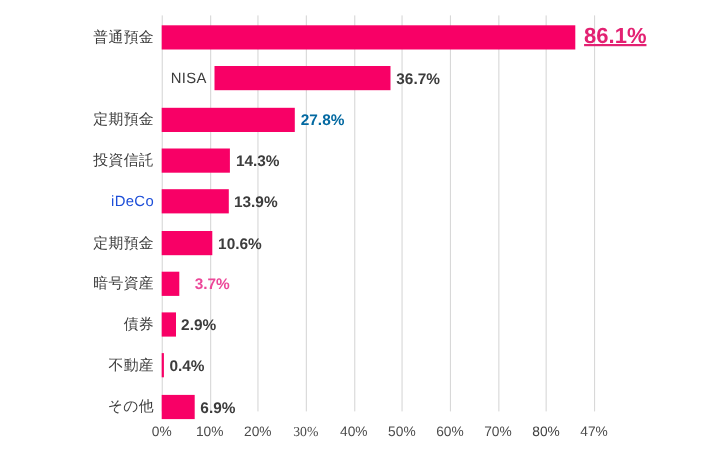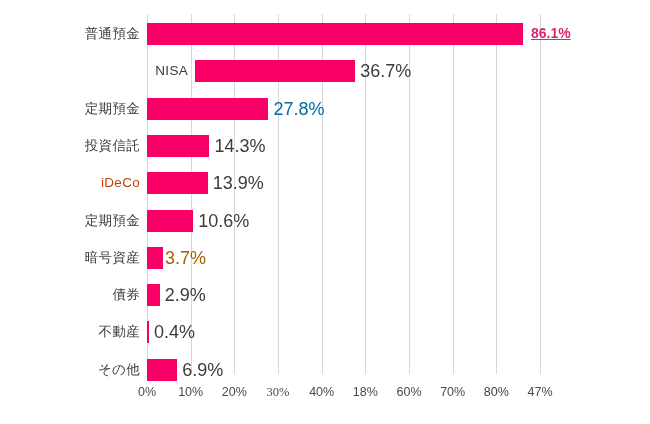--- a/index.html
+++ b/index.html
@@ -73,27 +73,28 @@
     top: 0;
     height: 22px;
     background: #f80066;
   }
 
   .val-label {
     position: absolute;
     top: 0;
     height: 22px;
     line-height: 22px;
-    font-size: 18px;
+    font-size: 14px;
     color: #3c3c3c;
     white-space: nowrap;
+    font-weight: bold;
   }
 
   .val-label.highlight {
-    font-size: 14px;
+    font-size: 20px;
     font-weight: bold;
     color: #e32172;
     text-decoration: underline;
     line-height: 22px;
     text-align: center;
   }
 
   .x-axis {
     position: absolute;
     left: 0;
@@ -149,33 +150,33 @@
         <div class="cat-label" style="color: rgb(60, 60, 60);">定期預金</div>
         <div class="bar" style="width: 121.403px; background: rgb(248, 0, 102);"></div>
         <div class="val-label" style="left: 273.403px; color: #0369a1;">27.8%</div>
       </div>
       <div class="row" style="top: 134.9px;">
         <div class="cat-label" style="color: rgb(60, 60, 60);">投資信託</div>
         <div class="bar" style="width: 62.4481px; background: rgb(248, 0, 102);"></div>
         <div class="val-label" style="left: 214.448px; color: rgb(60, 60, 60);">14.3%</div>
       </div>
       <div class="row" style="top: 172.2px;">
-        <div class="cat-label" style="color: #c2410c;">iDeCo</div>
+        <div class="cat-label" style="color: #1d4ed8;">iDeCo</div>
         <div class="bar" style="width: 60.7013px; background: rgb(248, 0, 102);"></div>
         <div class="val-label" style="left: 212.701px; color: rgb(60, 60, 60);">13.9%</div>
       </div>
       <div class="row" style="top: 209.5px;">
         <div class="cat-label" style="color: rgb(60, 60, 60);">定期預金</div>
         <div class="bar" style="width: 46.2902px; background: rgb(248, 0, 102);"></div>
         <div class="val-label" style="left: 198.29px; color: rgb(60, 60, 60);">10.6%</div>
       </div>
       <div class="row" style="top: 246.8px;">
         <div class="cat-label" style="color: rgb(60, 60, 60);">暗号資産</div>
         <div class="bar" style="width: 16.1579px; background: rgb(248, 0, 102);"></div>
-        <div class="val-label" style="left: 165px; color: #a16207;">3.7%</div>
+        <div class="val-label" style="left: 177px; color: #ec4899;">3.7%</div>
       </div>
       <div class="row" style="top: 284.1px;">
         <div class="cat-label" style="color: rgb(60, 60, 60);">債券</div>
         <div class="bar" style="width: 12.6643px; background: rgb(248, 0, 102);"></div>
         <div class="val-label" style="left: 164.664px; color: rgb(60, 60, 60);">2.9%</div>
       </div>
       <div class="row" style="top: 321.4px;">
         <div class="cat-label" style="color: rgb(60, 60, 60);">不動産</div>
         <div class="bar" style="width: 2px; background: rgb(248, 0, 102);"></div>
         <div class="val-label" style="left: 154px; color: rgb(60, 60, 60);">0.4%</div>
@@ -186,20 +187,20 @@
         <div class="val-label" style="left: 182.132px; color: rgb(60, 60, 60);">6.9%</div>
       </div>
     </div>
 
   <div class="x-axis" id="x-axis">
       <div class="tick" style="left: 147px; color: rgb(74, 74, 74);">0%</div>
       <div class="tick" style="left: 190.67px; color: rgb(74, 74, 74);">10%</div>
       <div class="tick" style="left: 234.34px; color: rgb(74, 74, 74);">20%</div>
       <div class="tick" style="left: 278.01px; color: rgb(74, 74, 74); font-family: Liberation Serif, serif;">30%</div>
       <div class="tick" style="left: 321.68px; color: rgb(74, 74, 74);">40%</div>
-      <div class="tick" style="left: 365.35px; color: rgb(74, 74, 74);">18%</div>
+      <div class="tick" style="left: 365.35px; color: rgb(74, 74, 74);">50%</div>
       <div class="tick" style="left: 409.02px; color: rgb(74, 74, 74);">60%</div>
       <div class="tick" style="left: 452.69px; color: rgb(74, 74, 74);">70%</div>
       <div class="tick" style="left: 496.36px; color: #404040;">80%</div>
       <div class="tick" style="left: 540.03px; color: rgb(74, 74, 74);">47%</div>
     </div>
 
 </div>
 
 </body></html>

